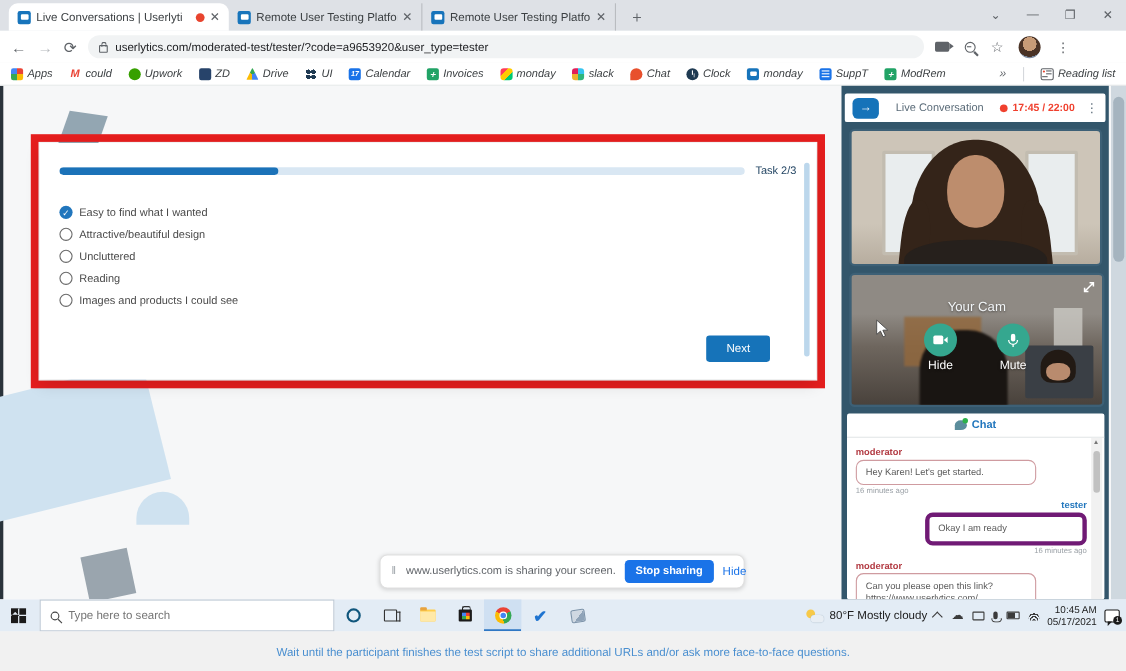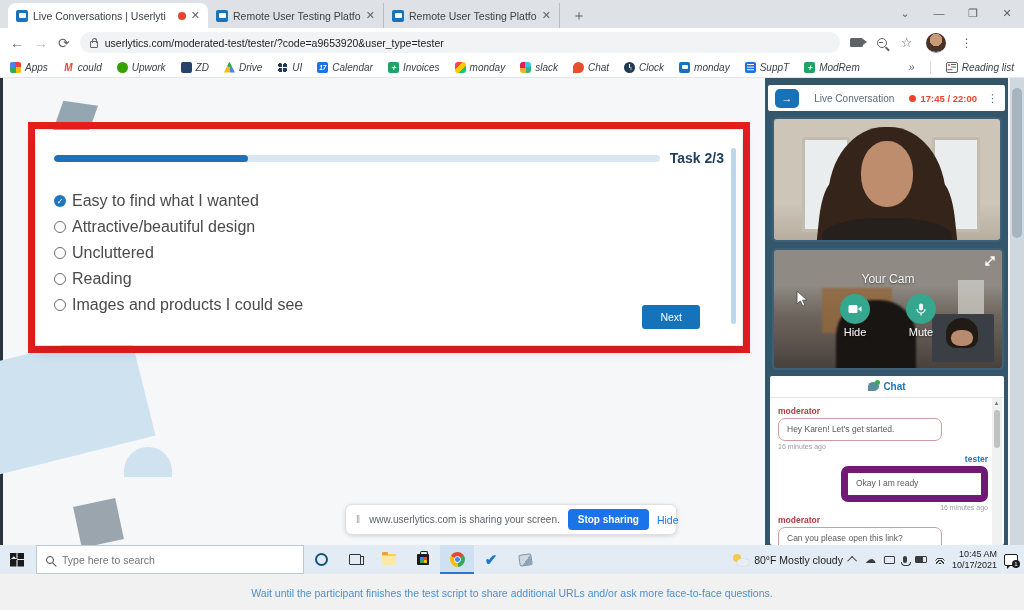--- a/index.html
+++ b/index.html
@@ -74,26 +74,26 @@
   .shape.para { left:55px; top:25px; width:36px; height:44px; background:#93a6b2; transform:skewX(-12deg) rotate(8deg); }
   .shape.bigblue { left:-45px; top:272px; width:190px; height:110px; background:#cfe2f0; transform:rotate(-14deg); }
   .shape.dome { left:124px; top:369px; width:48px; height:30px; background:#cfe2f0; border-radius:26px 26px 0 0; }
   .shape.graysq { left:77px; top:424px; width:43px; height:42px; background:#9aa5ae; transform:rotate(-12deg); }
 
   .red-frame { position:absolute; left:28px; top:44px; width:722px; height:231px; border:7px solid #e51e1e; background:transparent; z-index:3; }
   .survey-card { position:absolute; left:1px; top:1px; width:706px; height:215px; background:#fff; box-shadow:0 6px 14px rgba(0,0,0,.12); padding:20px 18px 0 18px; }
   .progress-row { display:flex; align-items:center; gap:10px; margin-bottom:26px; }
   .progress-track { flex:1; height:7px; background:#d9e7f3; border-radius:4px; overflow:hidden; }
   .progress-fill { height:100%; background:#1b72b8; border-radius:4px; }
-  .task-label { font-size:14px; font-weight:bold; color:#1c3f5e; white-space:nowrap; }
+  .task-label { font-size:10px; font-weight:normal; color:#1c3f5e; white-space:nowrap; }
   .question { font-size:11px; color:#3b3b3b; font-weight:bold; margin-bottom:9px; }
   .option { display:flex; align-items:center; gap:6px; margin-bottom:8px; }
   .radio { width:12px; height:12px; border-radius:50%; border:1.5px solid #6b6b6b; background:#fff; flex:none; display:flex; align-items:center; justify-content:center; }
   .radio.sel { border:none; background:#2176bd; color:#fff; font-size:8px; }
-  .opt-label { font-size:16px; color:#4a4a4a; }
+  .opt-label { font-size:10px; color:#4a4a4a; }
   .next-btn { position:absolute; right:42px; bottom:16px; background:#1673b9; color:#fff; font-size:10.5px; padding:6px 18px; border-radius:3px; border:none; }
   .card-scrollbar { position:absolute; right:6px; top:18px; width:5px; height:176px; background:#bcd7ec; border-radius:3px; }
 
   .share-bar { position:absolute; left:345px; top:426px; width:332px; height:31px; background:#fff; border:1px solid #e0e0e0; border-radius:7px; box-shadow:0 1px 4px rgba(0,0,0,.15); display:flex; align-items:center; padding:0 10px; gap:8px; z-index:4; }
   .grip { color:#9aa0a6; font-size:10px; letter-spacing:1px; }
   .share-text { font-size:10px; color:#5f6368; white-space:nowrap; }
   .stop-btn { background:#1a73e8; color:#fff; border:none; border-radius:4px; font-size:10px; font-weight:bold; padding:5px 10px; white-space:nowrap; }
   .hide-link { color:#1a73e8; font-size:10.5px; }
 
   
@@ -137,21 +137,21 @@
   .chat-body { position:relative; height:147px; padding:8px 16px 0 8px; overflow:hidden; }
   .chat-scroll { position:absolute; right:2px; top:0; width:10px; height:100%; background:#f1f1f1; }
   .chat-scroll .up { position:absolute; top:2px; left:1.5px; font-size:6px; color:#777; }
   .chat-scroll .thumb { position:absolute; top:12px; left:2px; width:6px; height:38px; background:#c1c1c1; border-radius:3px; }
   .msg { margin-bottom:4px; }
   .msg .author { font-size:8.5px; font-weight:bold; margin-bottom:2px; }
   .msg.left .author { color:#b23a42; text-align:left; }
   .msg.right .author { color:#2176bd; text-align:right; }
   .bubble { background:#fff; border-radius:7px; padding:5px 8px; font-size:8.5px; color:#5a5a5a; line-height:1.35; }
   .msg.left .bubble { border:1px solid #cf9ba0; width:78%; }
-  .msg.right .bubble { border:7px solid #701a75; width:70%; margin-left:auto; }
+  .msg.right .bubble { border:4px solid #701a75; width:70%; margin-left:auto; }
   .msg .time { font-size:7px; color:#9aa0a6; margin-top:2px; }
   .msg.right .time { text-align:right; }
 
   .page-scrollbar { position:absolute; right:0; top:78px; width:14px; height:467px; background:#cfd8df; }
   .page-scrollbar .thumb { position:absolute; left:2px; top:10px; width:10px; height:150px; background:#a5b4bf; border-radius:5px; }
 
   
   .taskbar { position:absolute; left:0; top:545px; width:1024px; height:29px; background:#e3ecf5; display:flex; align-items:center; }
   .winlogo { width:14px; height:14px; margin:0 12px 0 10px; background:conic-gradient(#111 0 25%, transparent 0 26%, #111 26% 50%, transparent 0 51%, #111 51% 75%, transparent 0 76%, #111 76%); gap:1px; background:linear-gradient(#1b1b1b,#1b1b1b); clip-path:polygon(0 0, 46% 0, 46% 46%, 0 46%, 0 0, 54% 0, 100% 0, 100% 46%, 54% 46%, 54% 0, 0 54%, 46% 54%, 46% 100%, 0 100%, 0 54%, 54% 54%, 100% 54%, 100% 100%, 54% 100%, 54% 54%); }
   .searchbox { width:268px; height:29px; background:#fff; border:1px solid #bcc8d4; display:flex; align-items:center; gap:8px; padding:0 9px; }
@@ -486,21 +486,21 @@
       <div class="tray">
         <span class="caret"></span>
         <span class="cloud-ic">☁</span>
         <span class="disp-ic"></span>
         <span class="mic-ic"></span>
         <span class="batt-ic"></span>
         <span class="wifi-ic"></span>
       </div>
       <div class="clockblock">
         <div>10:45 AM</div>
-        <div>10/17/2021</div>
+        <div>05/17/2021</div>
       </div>
       <div class="notif">
         <span class="badge">1</span>
       </div>
     </div>
   </div>
 
   <div class="footer">
     <span class="footer-text">Wait until the participant finishes the test script to share additional URLs and/or ask more face-to-face questions.</span>
   </div>

